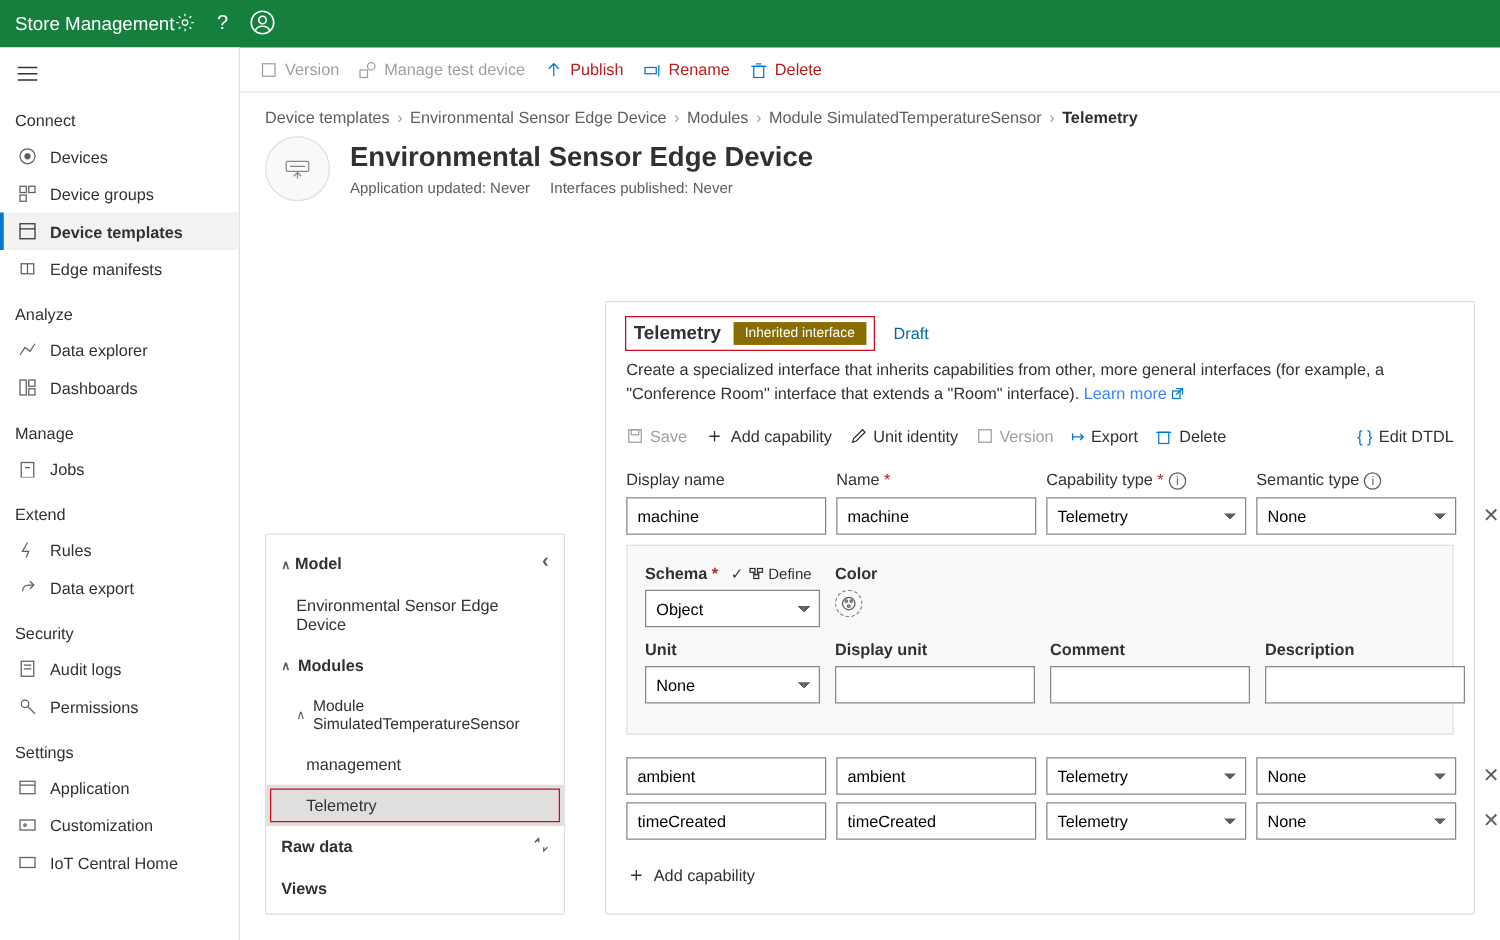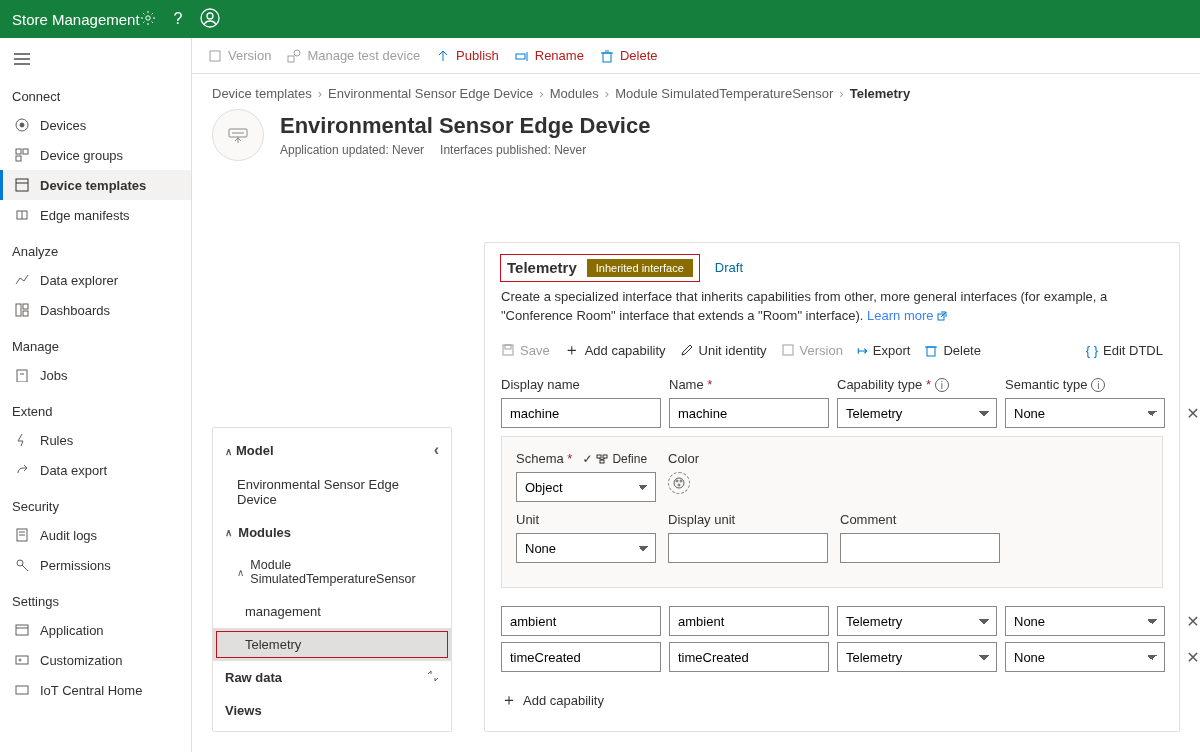--- a/index.html
+++ b/index.html
@@ -80,21 +80,21 @@
 .gridhead .info { width: 14px; height: 14px; border: 1px solid #605e5c; border-radius: 50%; display:inline-flex; align-items:center; justify-content:center; font-size:10px; margin-left: 4px; color:#605e5c; }
 
 .caprow { display: grid; grid-template-columns: 160px 160px 160px 160px 40px 24px; gap: 8px; margin-top: 6px; align-items: center; }
 .caprow input, .caprow select, .detail-row input, .detail-row select { height: 30px; border: 1px solid #8a8886; padding: 0 8px; font-size: 13px; width: 100%; background: #fff; }
 .caprow select { appearance: none; -webkit-appearance: none; background-image: linear-gradient(45deg,transparent 50%, #605e5c 50%), linear-gradient(-45deg,transparent 50%, #605e5c 50%); background-position: right 12px center, right 7px center; background-size: 5px 5px; background-repeat: no-repeat; padding-right: 24px; }
 .detail-row select { appearance: none; -webkit-appearance: none; background-image: linear-gradient(45deg,transparent 50%, #605e5c 50%), linear-gradient(-45deg,transparent 50%, #605e5c 50%); background-position: right 12px center, right 7px center; background-size: 5px 5px; background-repeat: no-repeat; padding-right: 24px; }
 .iconbtn { display:flex; align-items:center; justify-content:center; cursor:pointer; color:#605e5c; font-size: 16px; }
 
 .detail { background: #faf9f8; border: 1px solid #e1dfdd; padding: 14px; margin-top: 8px; }
 .detail-row { display: grid; grid-template-columns: 140px 160px 160px 160px; gap: 12px; margin-bottom: 10px; }
-.detail-row .col label { display: block; font-size: 13px; margin-bottom: 6px; }
+.detail-row .col label { display: block; font-size: 13px; margin-bottom: 6px; font-weight: bold; }
 .detail-row .schema-head { display:flex; gap:10px; align-items:baseline; }
 .detail-row .define { color:#323130; font-size:12px; display:flex; gap:4px; align-items:center;}
 .detail-row .req::after { content: ' *'; color: #a4262c; }
 .colorpick { width: 22px; height: 22px; border: 1px dashed #8a8886; border-radius: 50%; display:flex;align-items:center;justify-content:center;color:#605e5c; cursor:pointer;}
 
 .addcap { margin-top: 18px; color: #323130; display:flex; gap:6px; align-items:center; cursor:pointer; }
 
 svg { flex-shrink: 0; }
 </style>
 </head>
@@ -500,20 +500,24 @@
               <select><option>None</option></select>
             </div>
             <div class="col">
               <label>Display unit</label>
               <input style="">
             </div>
             <div class="col">
               <label>Comment</label>
               <input style="">
             </div>
+            <div class="col">
+              <label>Description</label>
+              <input style="">
+            </div>
           </div>
         </div>
 
         <div class="caprow" style="margin-top:18px;">
           <input value="ambient" style="">
           <input value="ambient" style="">
           <select><option>Telemetry</option></select>
           <select><option>None</option></select>
           <span class="iconbtn">✕</span>
           <span class="iconbtn">﹀</span>

